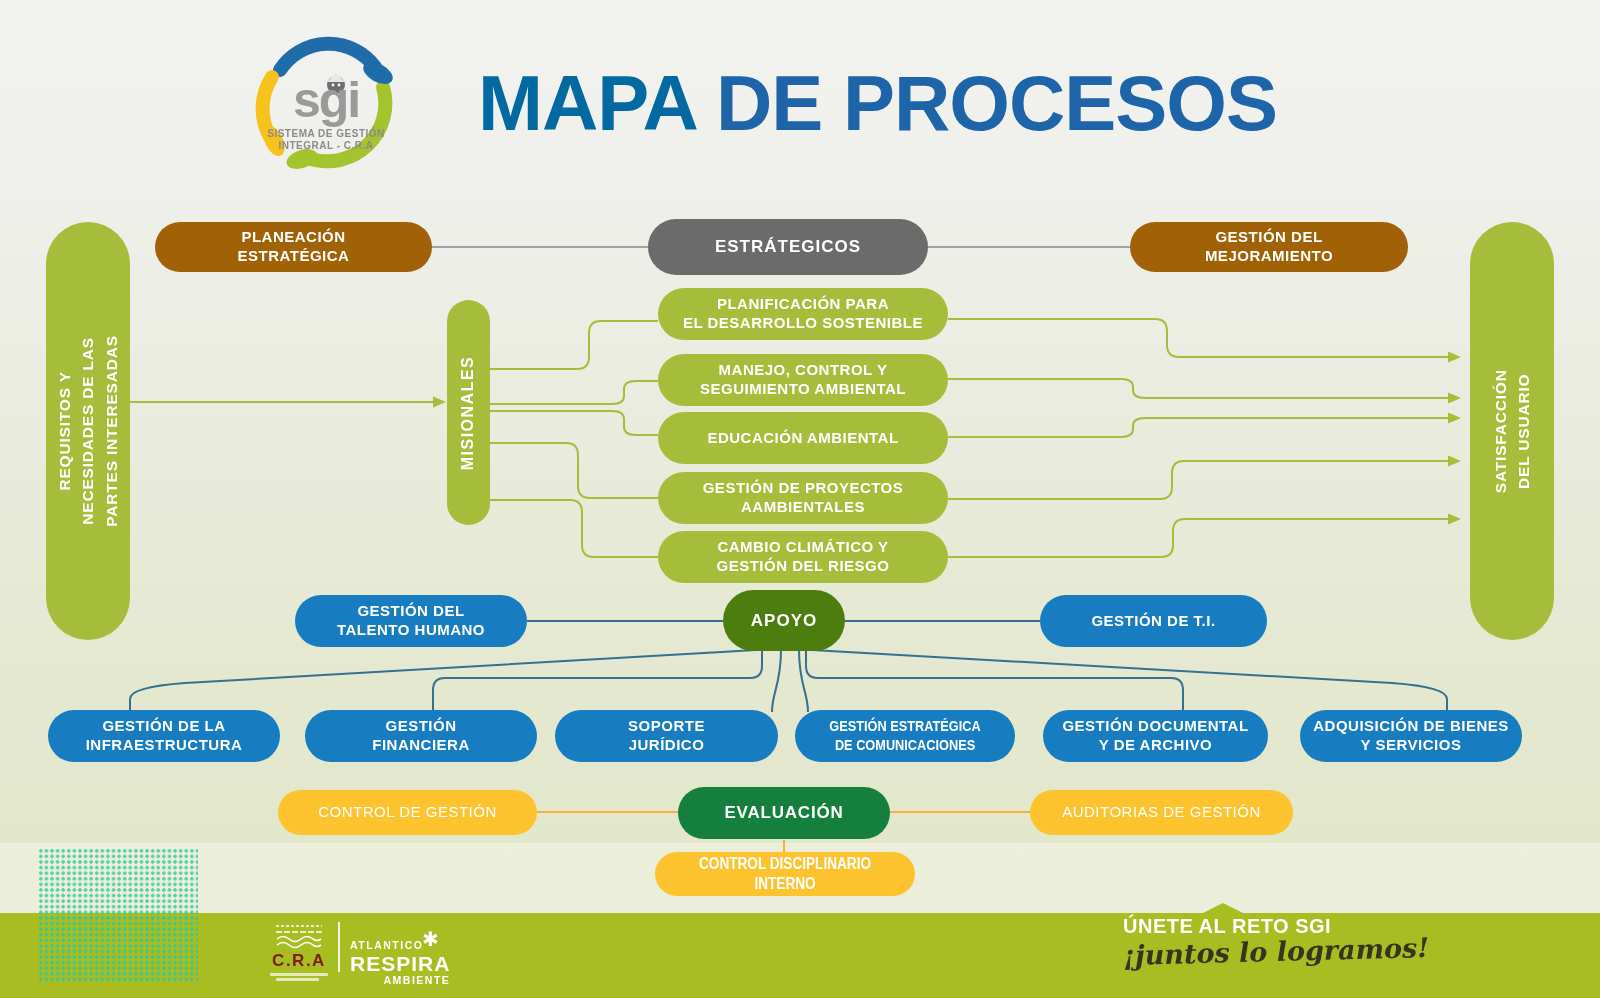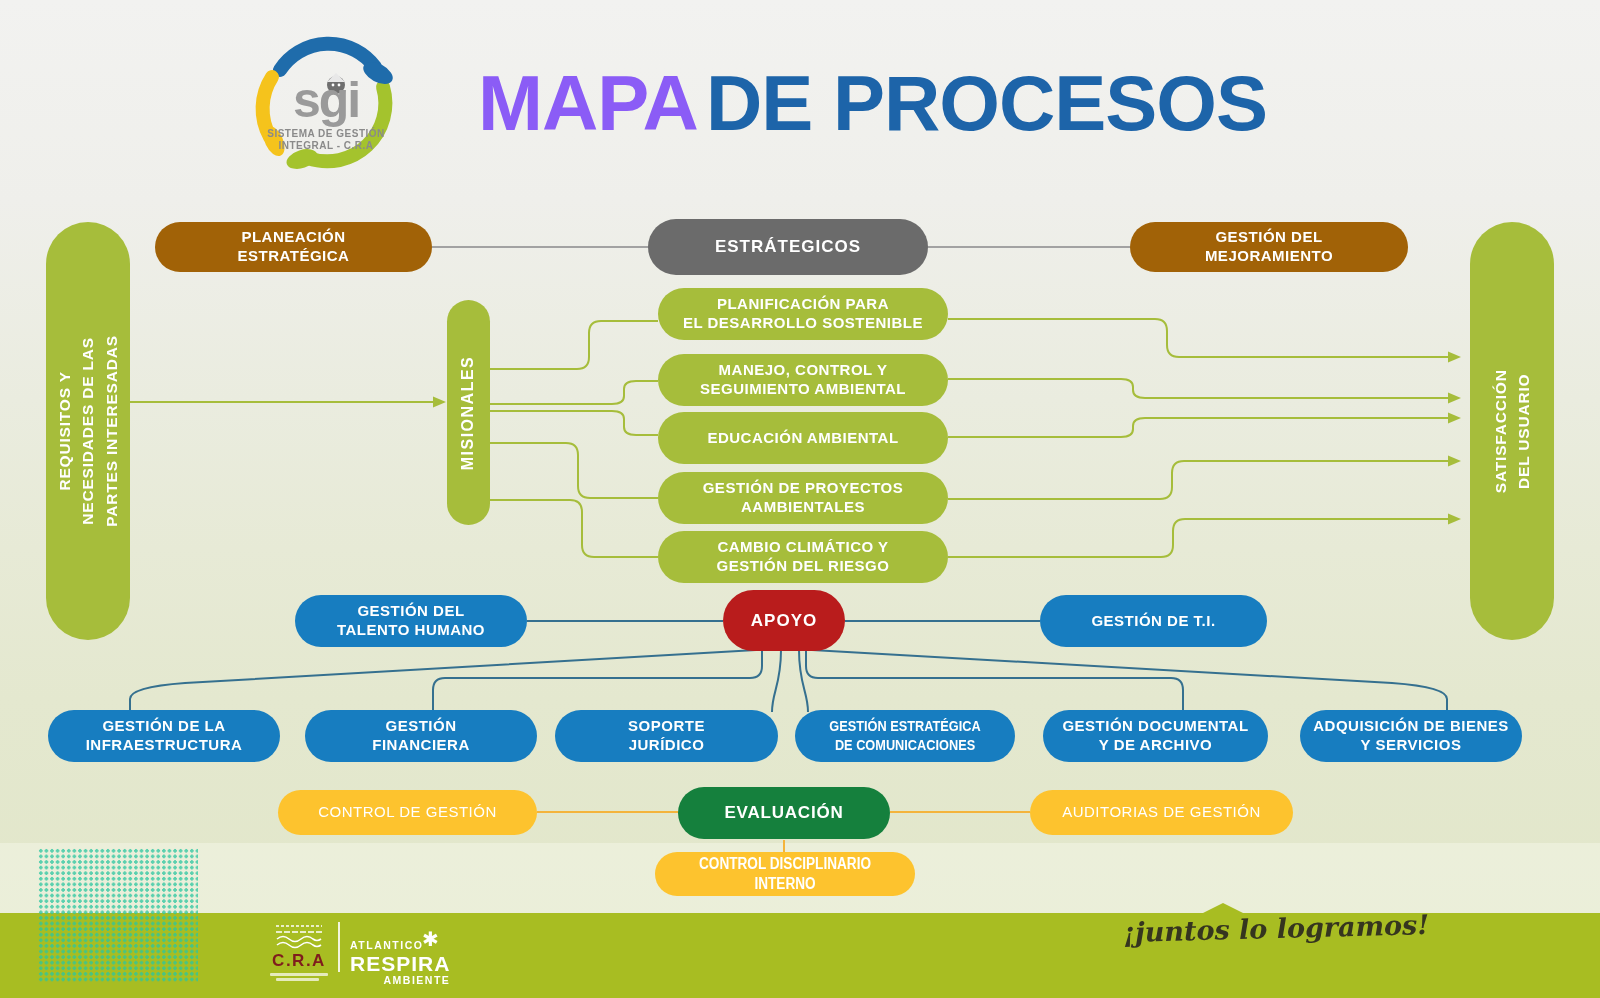--- a/index.html
+++ b/index.html
@@ -12,29 +12,29 @@
   .pill{
     position:absolute;display:flex;align-items:center;justify-content:center;
     text-align:center;color:#fff;white-space:pre-line;
     font-size:15px;letter-spacing:.5px;line-height:1.25;font-weight:600;
   }
   .r-full{border-radius:999px;}
   .green{background:#a6bd3b;}
   .graylt{background:#a16207;font-weight:700;}
   .graydk{background:#6b6b6b;font-weight:700;font-size:17px;letter-spacing:1px;}
   .blue{background:#177dc0;}
-  .bluedk{background:#b91c1c;font-weight:700;font-size:17px;letter-spacing:1px;}
+  .bluedk{background:#4d7c0f;font-weight:700;font-size:17px;letter-spacing:1px;}
   .yellow{background:#fdc32e;font-weight:500;}
   .orange{background:#15803d;font-weight:700;font-size:17px;letter-spacing:.8px;}
   .vbar{position:absolute;background:#a6bd3b;border-radius:42px;display:flex;align-items:center;justify-content:center;}
   .vbar span{transform:rotate(-90deg);white-space:pre;text-align:center;color:#fff;font-weight:700;
     font-size:15.5px;letter-spacing:.8px;line-height:1.5;}
   .condensed{transform:scaleX(.85);font-weight:700;letter-spacing:0;}
   #title{position:absolute;left:478px;top:58px;font-size:78px;font-weight:800;letter-spacing:-1px;white-space:nowrap;}
-  #title .t1{color:#8b5cf6;margin-right:8px;}
+  #title .t1{color:#0369a1;margin-right:18px;}
   #title .t2{color:#1d64a9;}
   #connectors{position:absolute;left:0;top:0;z-index:1;}
   .pill,.vbar{z-index:2;}
   #footer{position:absolute;left:0;top:913px;width:1600px;height:85px;background:#a8bd22;z-index:1;}
   #footer-peak{position:absolute;left:1203px;top:903px;width:0;height:0;z-index:1;
     border-left:20px solid transparent;border-right:20px solid transparent;border-bottom:10px solid #a8bd22;}
   #band{position:absolute;left:0;top:843px;width:1600px;height:70px;background:rgba(248,250,238,.42);z-index:0;}
   #dots{position:absolute;left:38px;top:848px;width:160px;height:134px;z-index:2;
     background-image:radial-gradient(circle 1.7px,rgba(42,198,160,.75) 95%,rgba(0,0,0,0) 100%);
     background-size:5.6px 5.6px;}
@@ -203,14 +203,15 @@
 <div id="fdivider" class="abs"></div>
 <div id="campaign" class="abs">
   <div style="position:relative;margin-top:8px;">
     <span class="c-top">ATLANTICO</span>
     <span class="c-star">✱</span>
   </div>
   <div class="c-main">RESPIRA</div>
   <div class="c-sub">AMBIENTE</div>
 </div>
 <div id="cta" class="abs">
+  <div class="cta1">ÚNETE AL RETO SGI</div>
   <div class="cta2">¡juntos lo logramos!</div>
 </div>
 
 </body></html>

